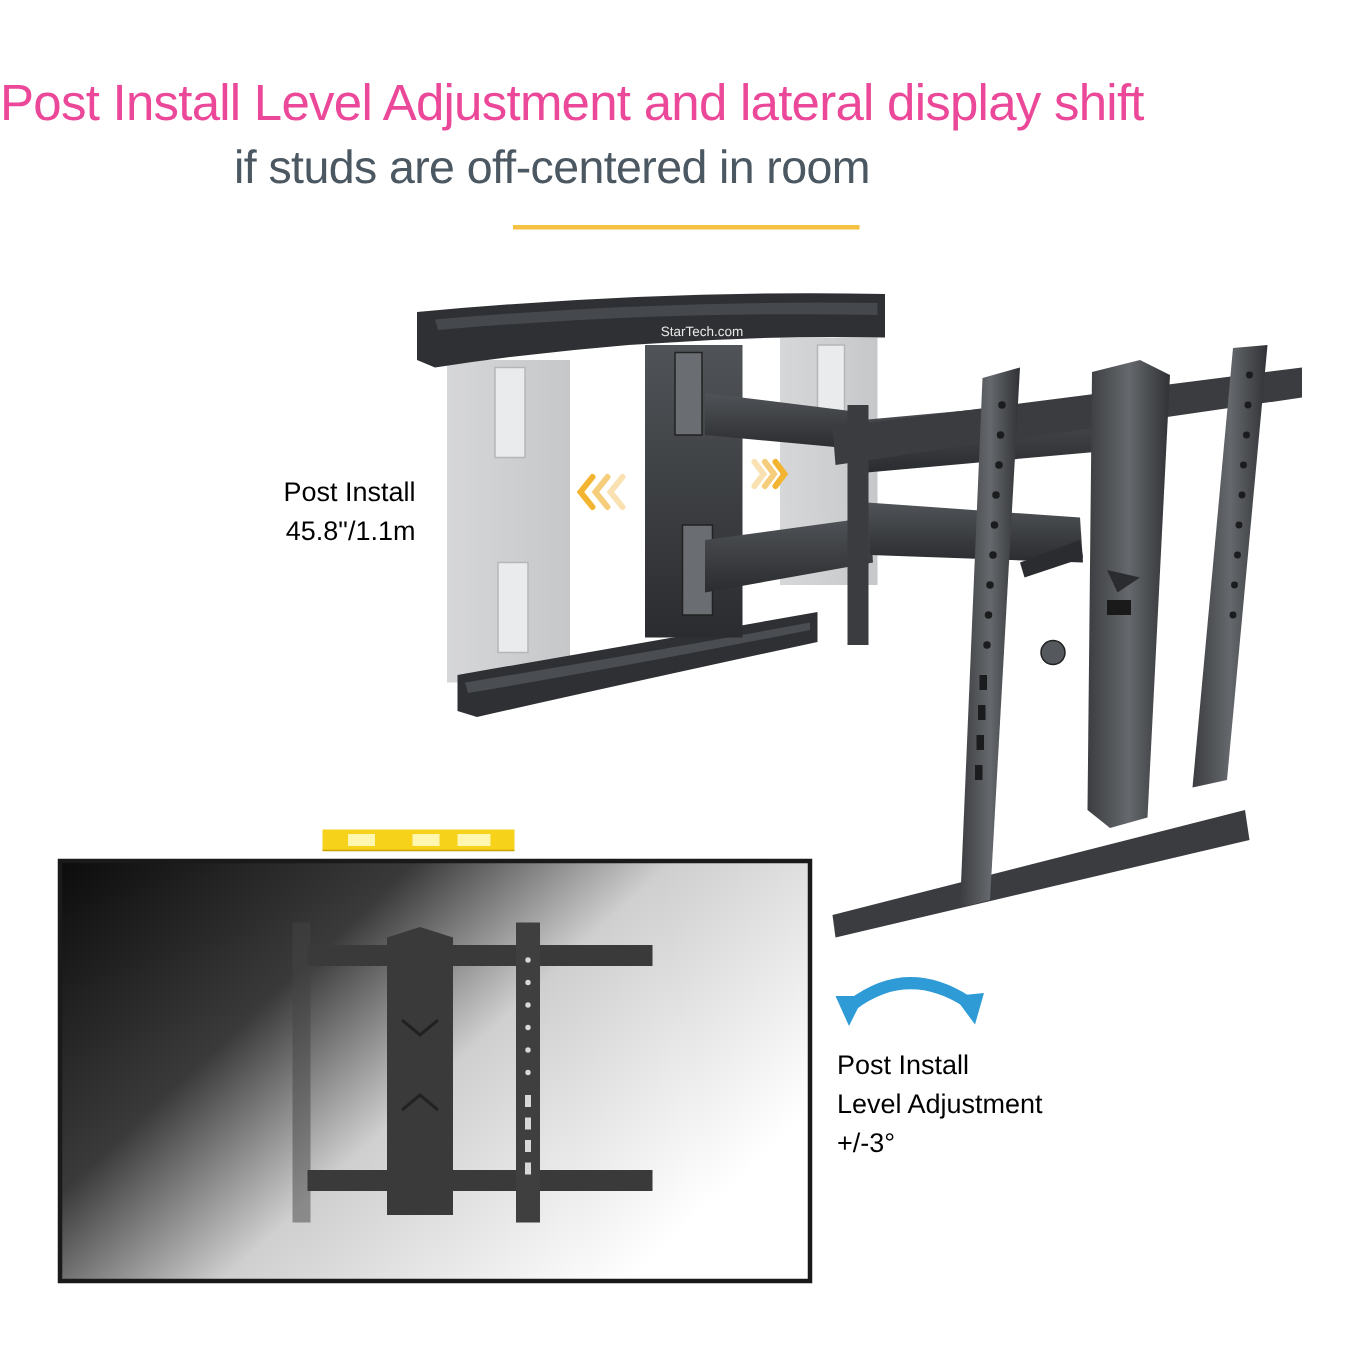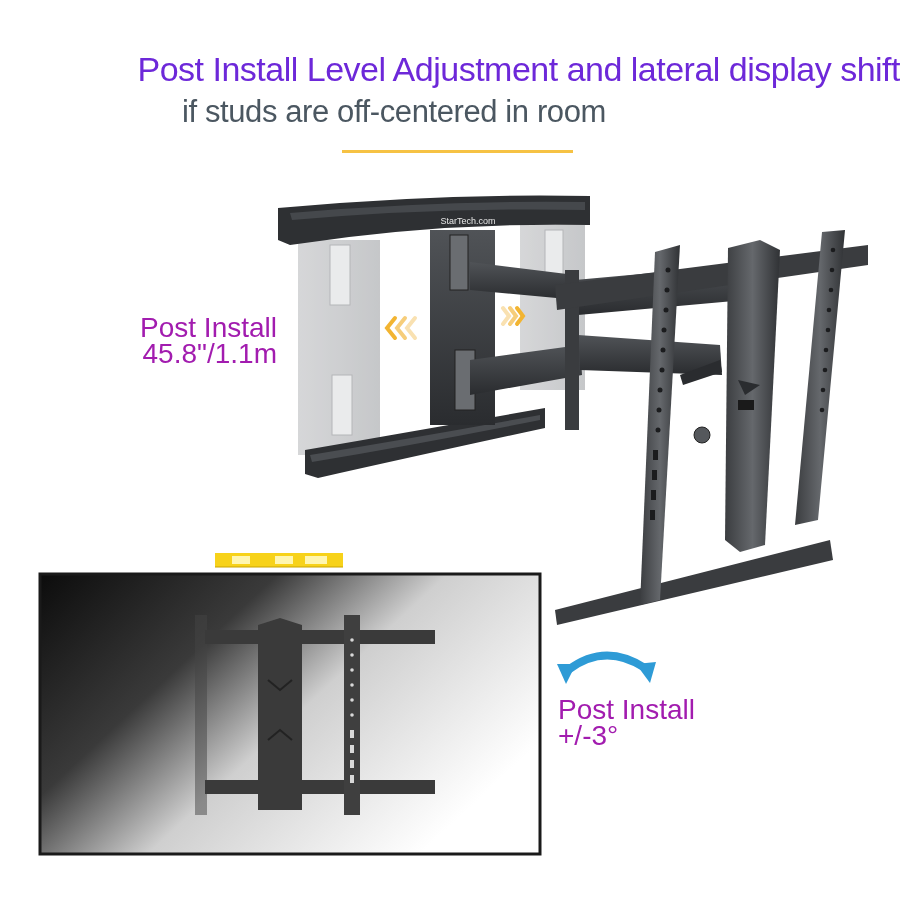--- a/index.html
+++ b/index.html
@@ -1,23 +1,23 @@
 <!DOCTYPE html>
 <html><head>
 <meta charset="utf-8">
 <style>
   html, body { margin:0; padding:0; background:#ffffff; }
   body { width:900px; height:900px; position:relative; overflow:hidden;
          font-family:"Liberation Sans", "DejaVu Sans", sans-serif; color:#3d4a55; }
-  .title { position:absolute; left:0; top:50px; width:900px; text-align:right;
-           font-size:34px; color:#6d28d9; letter-spacing:-0.5px; }
+  .title { position:absolute; left:0; top:50px; width:900px; text-align:left;
+           font-size:34px; color:#ec4899; letter-spacing:-0.5px; }
   .subtitle { position:absolute; left:0; top:94px; width:736px; text-align:center;
-              font-size:31px; color:#4b5761; font-weight:300; letter-spacing:-0.4px;margin-left:26px; }
+              font-size:31px; color:#4b5761; font-weight:300; letter-spacing:-0.4px; }
   .accent-rule { position:absolute; left:342px; top:150px; width:231px; height:3px; background:#f6c244; }
-  .callout { position:absolute; font-size:28px; line-height:26px; color:#a21caf; }
+  .callout { position:absolute; font-size:18px; line-height:26px; color:#000000; }
   .callout .val { font-weight:300; }
   #lat-callout { left:130px; top:315px; width:147px; text-align:right; }
   #lvl-callout { left:558px; top:697px; width:220px; text-align:left; }
   svg { position:absolute; }
 </style>
 </head>
 <body>
 
 <div class="title">Post Install Level Adjustment and lateral display shift</div>
 <div class="subtitle">if studs are off-centered in room</div>
@@ -157,14 +157,15 @@
 
   <g fill="#2e9bd6" stroke="none">
     <path d="M568 670 Q605 642 645 668" stroke="#2e9bd6" stroke-width="8" fill="none"></path>
     <polygon points="557,664 576,664 566,684"></polygon>
     <polygon points="636,664 656,662 650,683"></polygon>
   </g>
 </svg>
 
 <div class="callout" id="lvl-callout">
   <div>Post Install</div>
+  <div>Level Adjustment</div>
   <div class="val">+/-3°</div>
 </div>
 
 </body></html>

